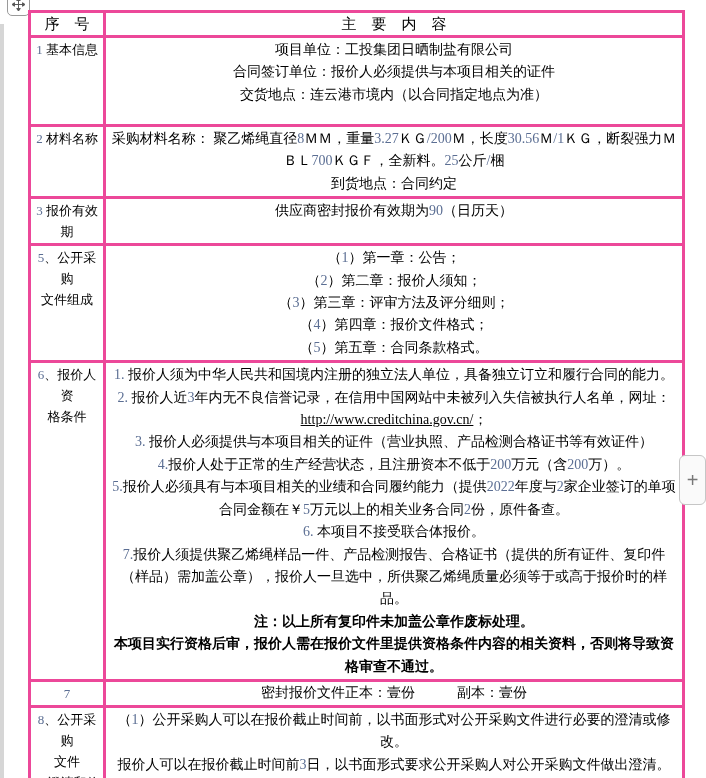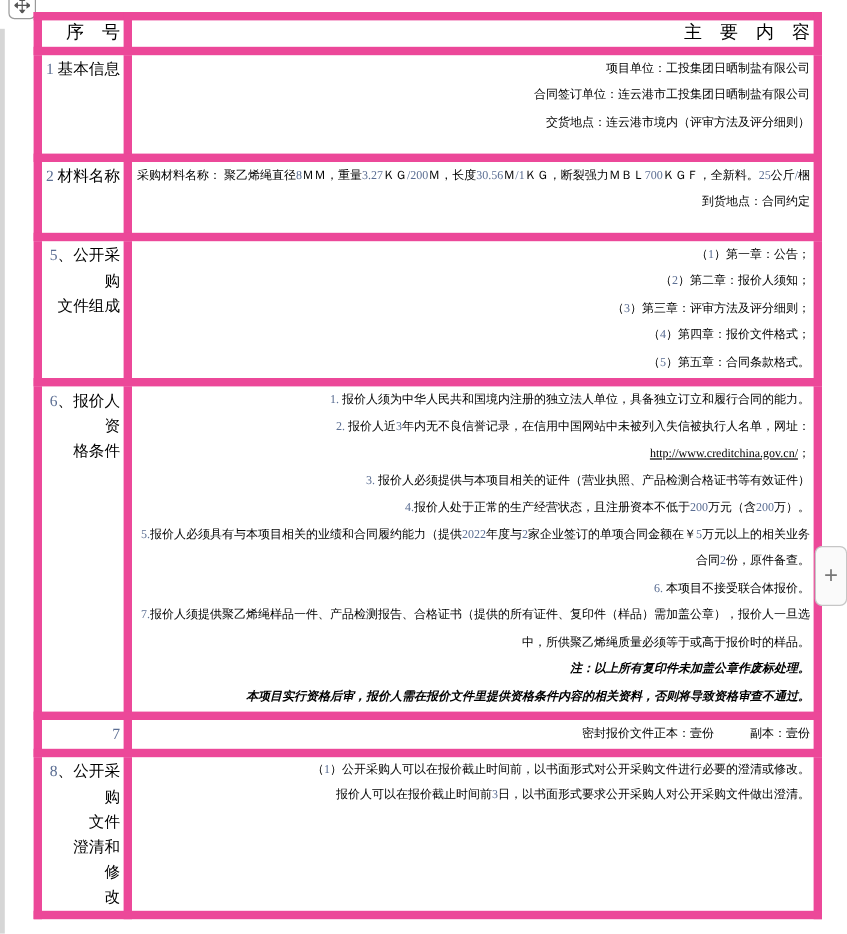--- a/index.html
+++ b/index.html
@@ -18,31 +18,31 @@
     position:absolute;left:679px;top:455px;width:27px;height:50px;box-sizing:border-box;
     border:1px solid #c6c6c6;border-radius:6px;background:#fafafa;color:#777;
     font-size:20px;line-height:1;display:flex;align-items:center;justify-content:center;
     font-family:"Liberation Sans","DejaVu Sans",sans-serif;
   }
   table.doc{
     position:absolute;left:28px;top:10px;width:657px;
     border-collapse:collapse;table-layout:fixed;border:2px solid #000;
   }
   .doc th,.doc td{
-    border:7px solid #ec4899;vertical-align:top;text-align:right;
+    border:3px solid #ec4899;vertical-align:top;text-align:center;
     padding:1px 3px;font-weight:normal;box-sizing:border-box;
   }
   .doc thead th{height:21px;font-size:15px;line-height:20px;white-space:pre;}
   .col-no{width:75px;}
   td.c1{font-size:13px;line-height:21px;white-space:pre-line;}
-  td.c2{font-size:10px;line-height:22.4px;}
+  td.c2{font-size:14px;line-height:22.4px;}
   tbody tr:nth-child(6) td.c2{line-height:20.7px;}
   tbody tr:nth-child(8) td.c2{line-height:25px;padding-top:3px;}
   .line{margin:0;}
-  .bold{font-weight:bold;font-style:italic;}
+  .bold{font-weight:bold;}
   .url{text-decoration:underline;}
   .lat{font-family:"Liberation Serif","DejaVu Serif",serif;color:#5b6e93;}
 </style>
 </head>
 <body>
 
 <div class="window-edge"></div>
 
 <div class="move-handle">
   <span style="display:flex;">
@@ -68,29 +68,36 @@
     <tr>
       <th>序　号</th>
       <th>主　要　内　容</th>
     </tr>
   </thead>
   <tbody>
       <tr style="height: 89px; padding-left: 45px;">
         <td class="c1"><span class="lat">1</span> 基本信息</td>
         <td class="c2">
           <div class="line">项目单位：工投集团日晒制盐有限公司</div>
-          <div class="line">合同签订单位：连云港市工投集团日晒制盐有限公司</div>
-          <div class="line">交货地点：连云港市境内（评审方法及评分细则）</div>
+          <div class="line">合同签订单位：报价人必须提供与本项目相关的证件</div>
+          <div class="line">交货地点：连云港市境内（以合同指定地点为准）</div>
         </td>
       </tr>
       <tr style="height: 66px; margin-top: 12px;">
         <td class="c1"><span class="lat">2</span> 材料名称</td>
         <td class="c2">
           <div class="line">采购材料名称： 聚乙烯绳直径<span class="lat">8</span>ＭＭ，重量<span class="lat">3.27</span>ＫＧ<span class="lat">/200</span>Ｍ，长度<span class="lat">30.56</span>Ｍ<span class="lat">/1</span>ＫＧ，断裂强力ＭＢＬ<span class="lat">700</span>ＫＧＦ，全新料。<span class="lat">25</span>公斤<span class="lat">/</span>梱</div>
           <div class="line">到货地点：合同约定</div>
+        </td>
+      </tr>
+      <tr style="height: 42px;">
+        <td class="c1"><span class="lat">3</span> 报价有效
+期</td>
+        <td class="c2">
+          <div class="line">供应商密封报价有效期为<span class="lat">90</span>（日历天）</div>
         </td>
       </tr>
       <tr style="height: 115px;">
         <td class="c1"><span class="lat">5</span>、公开采购
 文件组成</td>
         <td class="c2">
           <div class="line">（<span class="lat">1</span>）第一章：公告；</div>
           <div class="line">（<span class="lat">2</span>）第二章：报价人须知；</div>
           <div class="line">（<span class="lat">3</span>）第三章：评审方法及评分细则；</div>
           <div class="line">（<span class="lat">4</span>）第四章：报价文件格式；</div>

